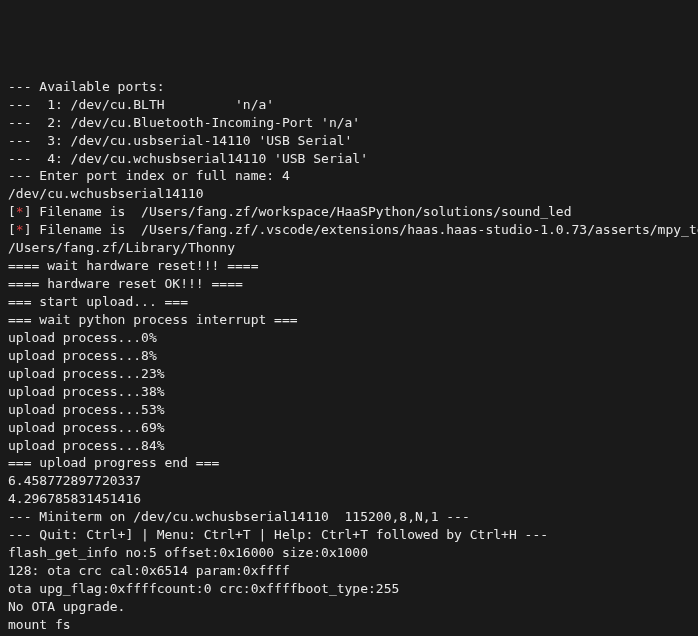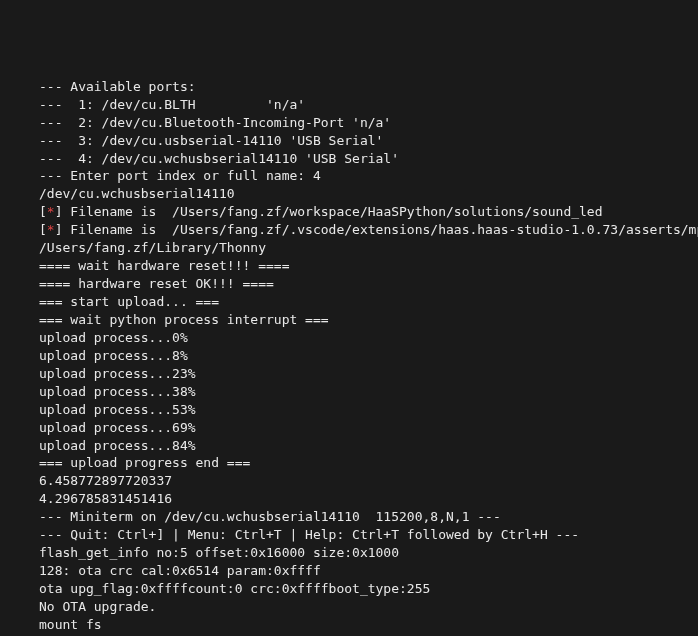--- a/index.html
+++ b/index.html
@@ -14,21 +14,20 @@
       font-size: 13px;
       line-height: 1.38;
       padding: 6px 8px;
       width: 698px;
       height: 636px;
       overflow: hidden;
       white-space: pre;
     }
     .line {
       display: block;
-      margin-left: 31px;
     }
     .red-star {
       color: #d44;
     }
   </style>
 </head>
 <body>
 
 
 

